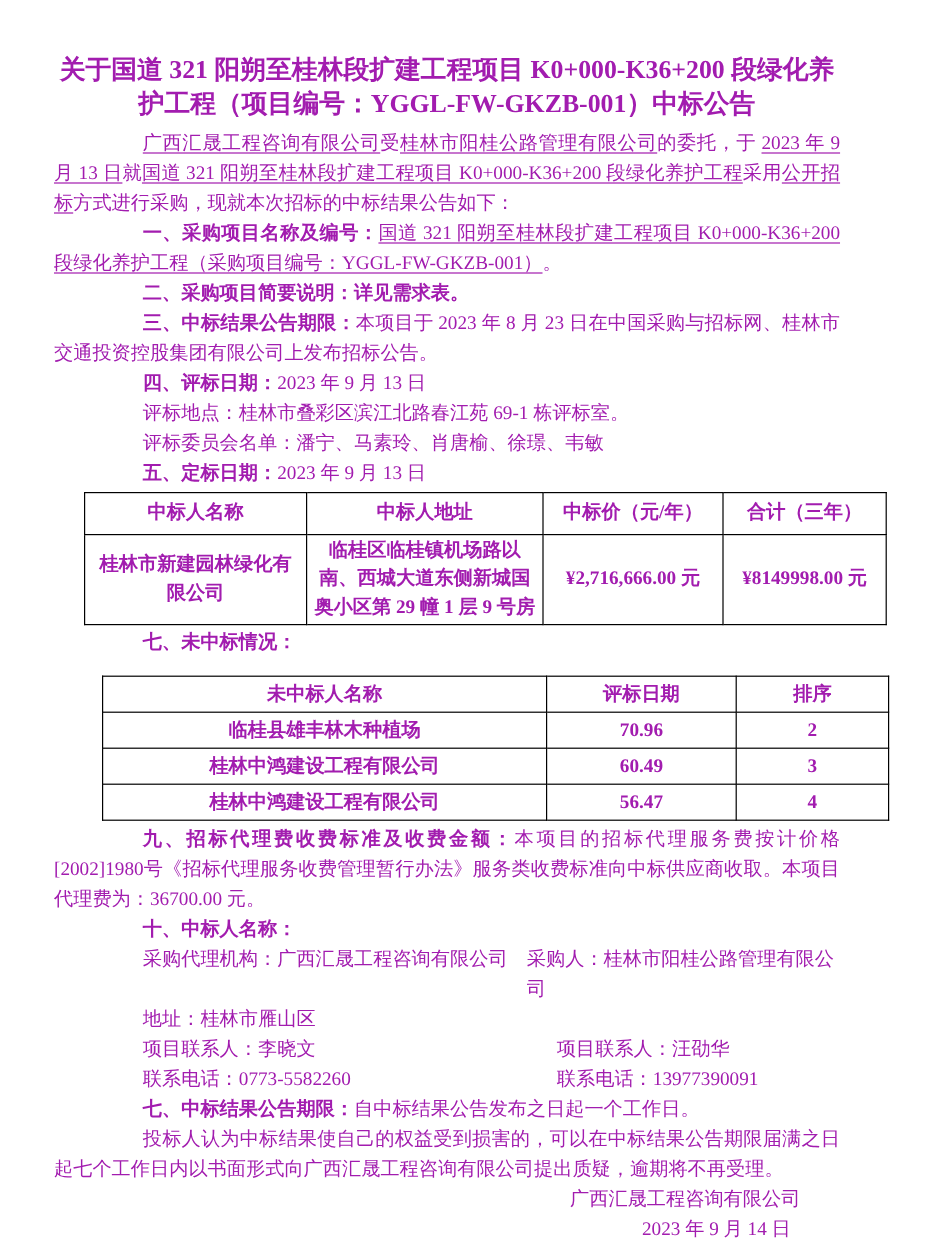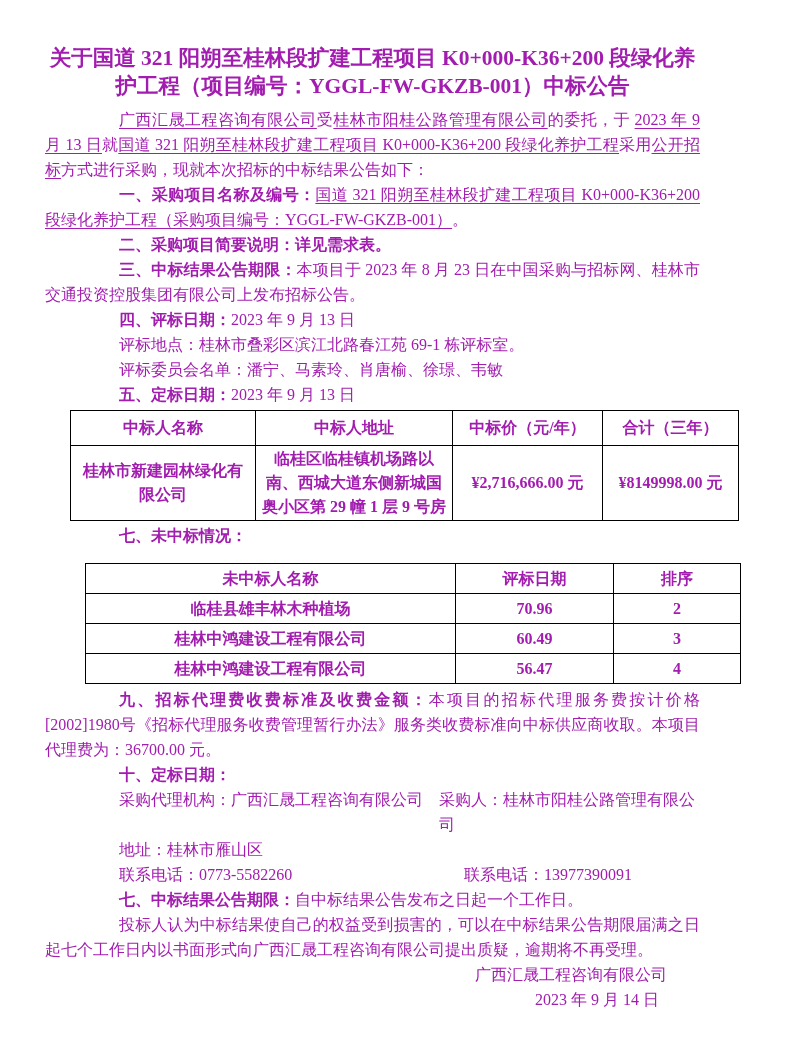--- a/index.html
+++ b/index.html
@@ -104,28 +104,32 @@
       <tr>
         <td>桂林中鸿建设工程有限公司</td>
         <td>56.47</td>
         <td>4</td>
       </tr>
     </tbody>
       </table>
 
     <p class="para"><span class="b">九、招标代理费收费标准及收费金额：</span><span>本项目的招标代理服务费按计价格[2002]1980号《招标代理服务收费管理暂行办法》服务类收费标准向中标供应商收取。本项目代理费为：36700.00 元。</span></p>
 
-    <p class="line b">十、定标日期：</p>
+    <p class="line b">十、中标人名称：</p>
 
     <div class="contact-row tight">
       <span class="cl">采购代理机构：广西汇晟工程咨询有限公司</span>
       <span class="cr">采购人：桂林市阳桂公路管理有限公司</span>
     </div>
     <div class="contact-row">
       <span class="cr">地址：桂林市雁山区</span>
+    </div>
+    <div class="contact-row">
+      <span class="cl">项目联系人：李晓文</span>
+      <span class="cr">项目联系人：汪劭华</span>
     </div>
     <div class="contact-row">
       <span class="cl">联系电话：0773-5582260</span>
       <span class="cr">联系电话：13977390091</span>
     </div>
 
     <p class="para"><span class="b">七、中标结果公告期限：</span><span>自中标结果公告发布之日起一个工作日。</span></p>
 
     <p class="para">投标人认为中标结果使自己的权益受到损害的，可以在中标结果公告期限届满之日起七个工作日内以书面形式向广西汇晟工程咨询有限公司提出质疑，逾期将不再受理。</p>
 

